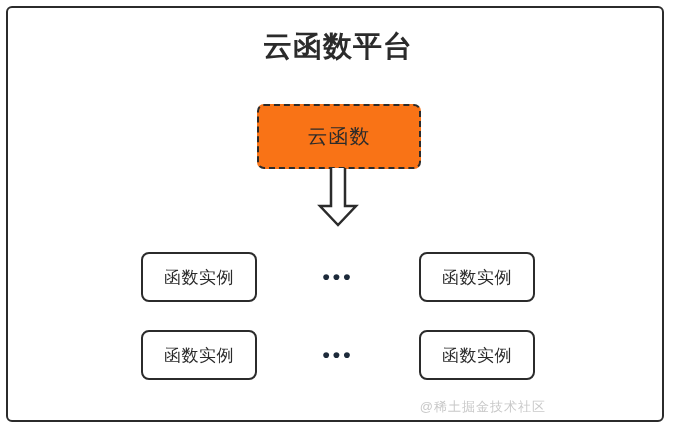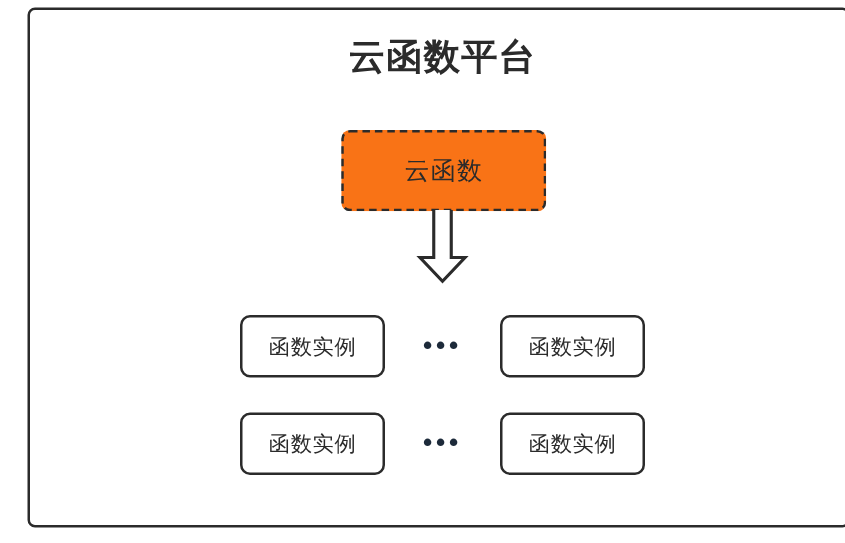--- a/index.html
+++ b/index.html
@@ -13,21 +13,20 @@
     font-family: "Liberation Sans", "DejaVu Sans", sans-serif;
     color: #2b2b2b;
     overflow: hidden;
   }
 
   #diagram-root {
     position: relative;
     width: 572px;
     height: 434px;
     background: #ffffff;
-    margin-left: 16px;
   }
 
   
   .platform-frame {
     position: absolute;
     left: 6px;
     top: 6px;
     width: 658px;
     height: 416px;
     box-sizing: border-box;
@@ -82,20 +81,21 @@
 
   
   .instance-row {
     position: absolute;
     left: 0;
     width: 676px;
     height: 50px;
     display: flex;
     align-items: center;
     justify-content: center;
+    gap: 35px;
   }
   .instance-row.row-1 { top: 252px; }
   .instance-row.row-2 { top: 330px; }
 
   .instance-box {
     box-sizing: border-box;
     width: 116px;
     height: 50px;
     border: 2.5px solid #2b2b2b;
     border-radius: 8px;
@@ -164,14 +164,15 @@
   <div class="instance-row row-2">
     <div class="instance-box">
       <span class="instance-label">函数实例</span>
     </div>
     <div class="row-ellipsis">•••</div>
     <div class="instance-box">
       <span class="instance-label">函数实例</span>
     </div>
   </div>
 
+  <div class="watermark">@稀土掘金技术社区</div>
 
 </div>
 
 </body></html>

